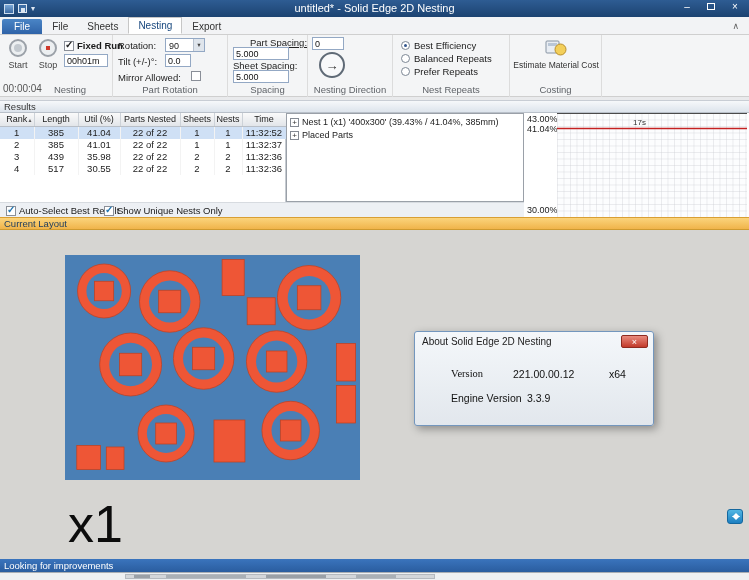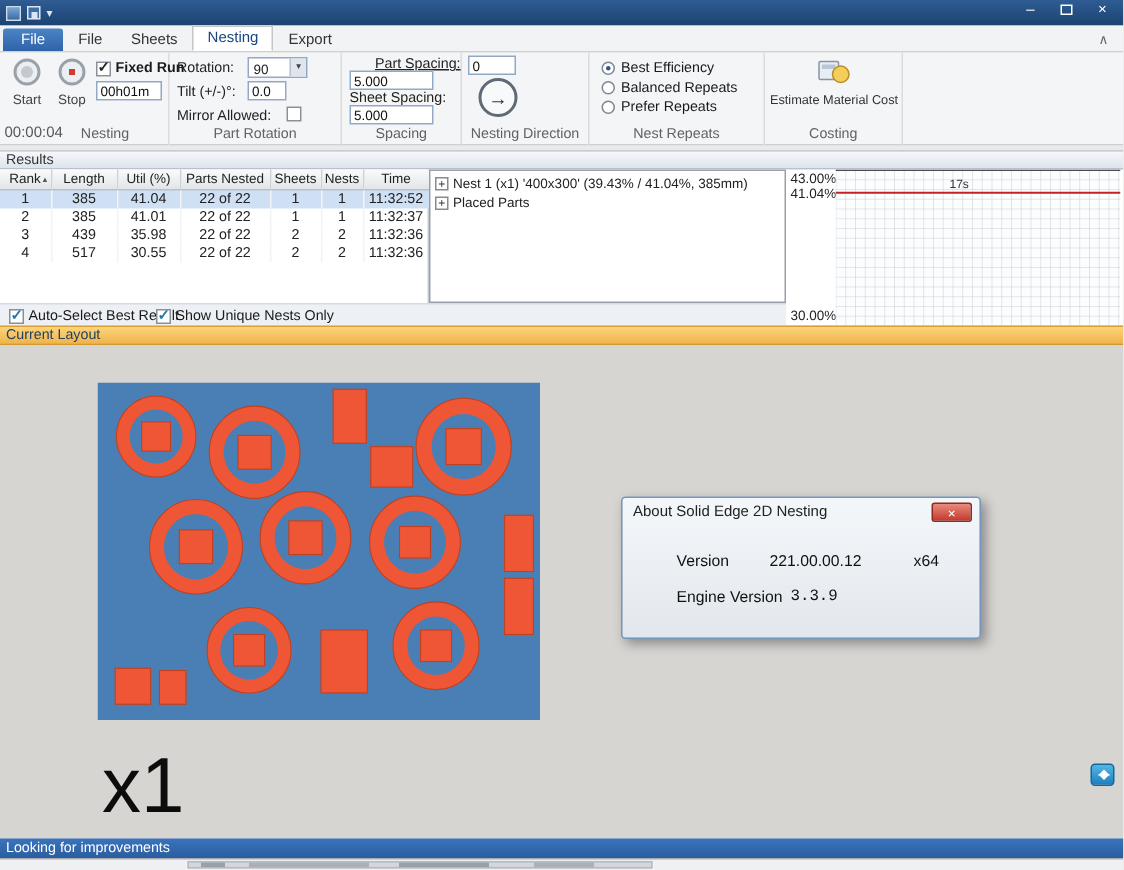--- a/index.html
+++ b/index.html
@@ -104,22 +104,22 @@
   .sh{fill:#4a7fb5;} .pp{fill:#ee5636;stroke:#c2401f;stroke-width:1;} .hh{fill:#4a7fb5;}
   .xcount{position:absolute;left:68px;top:252px;font-size:52px;line-height:1;color:#0c0c0c;margin-top:16px;}
 
   
   .about{position:absolute;left:414px;top:101px;width:240px;height:95px;border:1px solid #7396bd;border-radius:3px;
          background:linear-gradient(#f4f7fa,#e2e7ed);box-shadow:3px 3px 8px rgba(0,0,0,0.35);}
   .about-title-text{position:absolute;left:7px;top:4px;font-size:10px;color:#222;}
   .about-close{position:absolute;right:5px;top:3px;width:27px;height:13px;background:linear-gradient(#e98b7d,#c23a2b);
                border:1px solid #8e2b20;border-radius:2px;color:#fff;font-size:9px;text-align:center;line-height:12px;}
   .abtxt{position:absolute;font-size:10.5px;color:#111;white-space:nowrap;}
-  .ab-l1{left:36px;top:36px;} .ab-v1{left:98px;top:36px;} .ab-a1{left:194px;top:36px;}
-  .ab-l2{left:36px;top:60px;} .ab-v2{left:112px;top:60px;font-family:Liberation Mono, monospace;}
+  .ab-l1{left:36px;top:36px;font-family:Liberation Serif, serif;} .ab-v1{left:98px;top:36px;} .ab-a1{left:194px;top:36px;}
+  .ab-l2{left:36px;top:60px;} .ab-v2{left:112px;top:60px;}
 
   
   .statusbar{position:absolute;left:0;top:559px;right:0;height:13px;background:linear-gradient(#3a74bd,#2a5d9f);
              color:#fff;font-size:9.5px;padding-left:4px;line-height:13px;}
   .side-icon{position:absolute;left:727px;top:509px;width:16px;height:15px;border-radius:3px;
              background:linear-gradient(#52b7e3,#1d7fc1);border:1px solid #14679e;}
   .side-icon::before{content:"";position:absolute;left:4px;top:3px;border-left:4px solid transparent;border-right:4px solid transparent;border-bottom:4px solid #fff;}
   .side-icon::after{content:"";position:absolute;left:4px;bottom:3px;border-left:4px solid transparent;border-right:4px solid transparent;border-top:4px solid #fff;}
   .bottombar{position:absolute;left:0;top:572px;right:0;height:8px;background:#eef0f2;border-top:1px solid #a8adb3;}
   .thumb{position:absolute;left:125px;top:1px;width:310px;height:5px;background:#d3d6da;border:1px solid #b4b9bf;}
@@ -130,20 +130,21 @@
 <body>
 
 <div class="app">
 
   <div class="titlebar">
     <div class="qat">
       <span class="appico"></span>
       <span class="floppy"></span>
       <span class="qat-caret">▾</span>
     </div>
+    <div class="wtitle">untitled* - Solid Edge 2D Nesting</div>
     <div class="winctrl">
       <span class="wbtn">–</span>
       <span class="wbtn"><span class="maxbox"></span></span>
       <span class="wbtn">×</span>
     </div>
   </div>
 
   <div class="tabrow">
     <span class="tab tab-file">File</span>
     <span class="tab">File</span>

